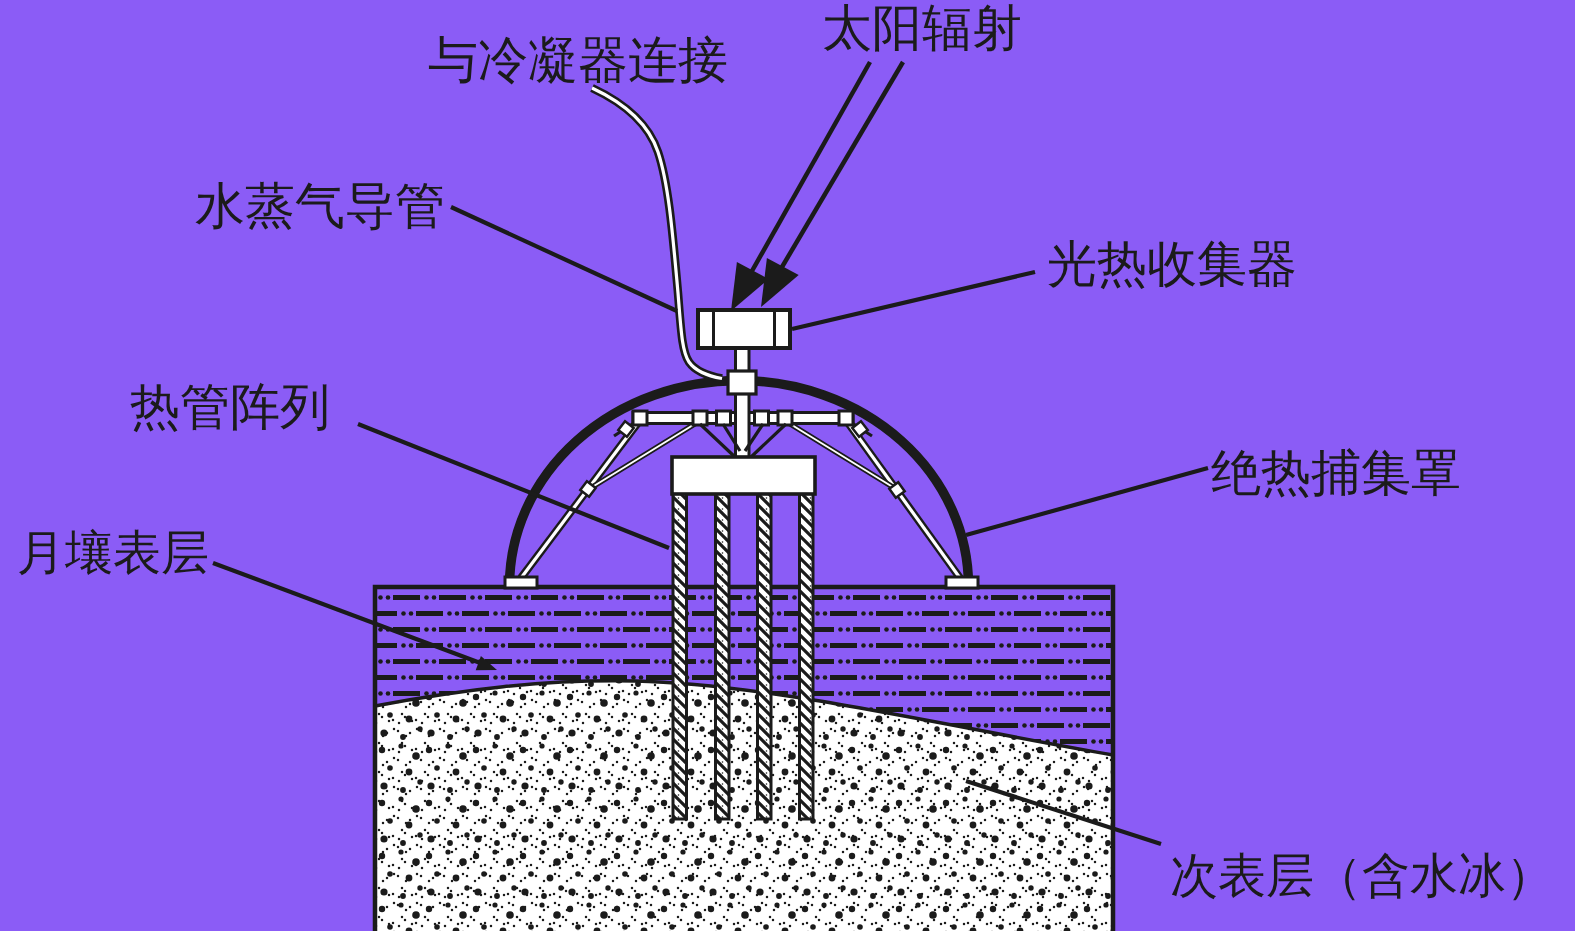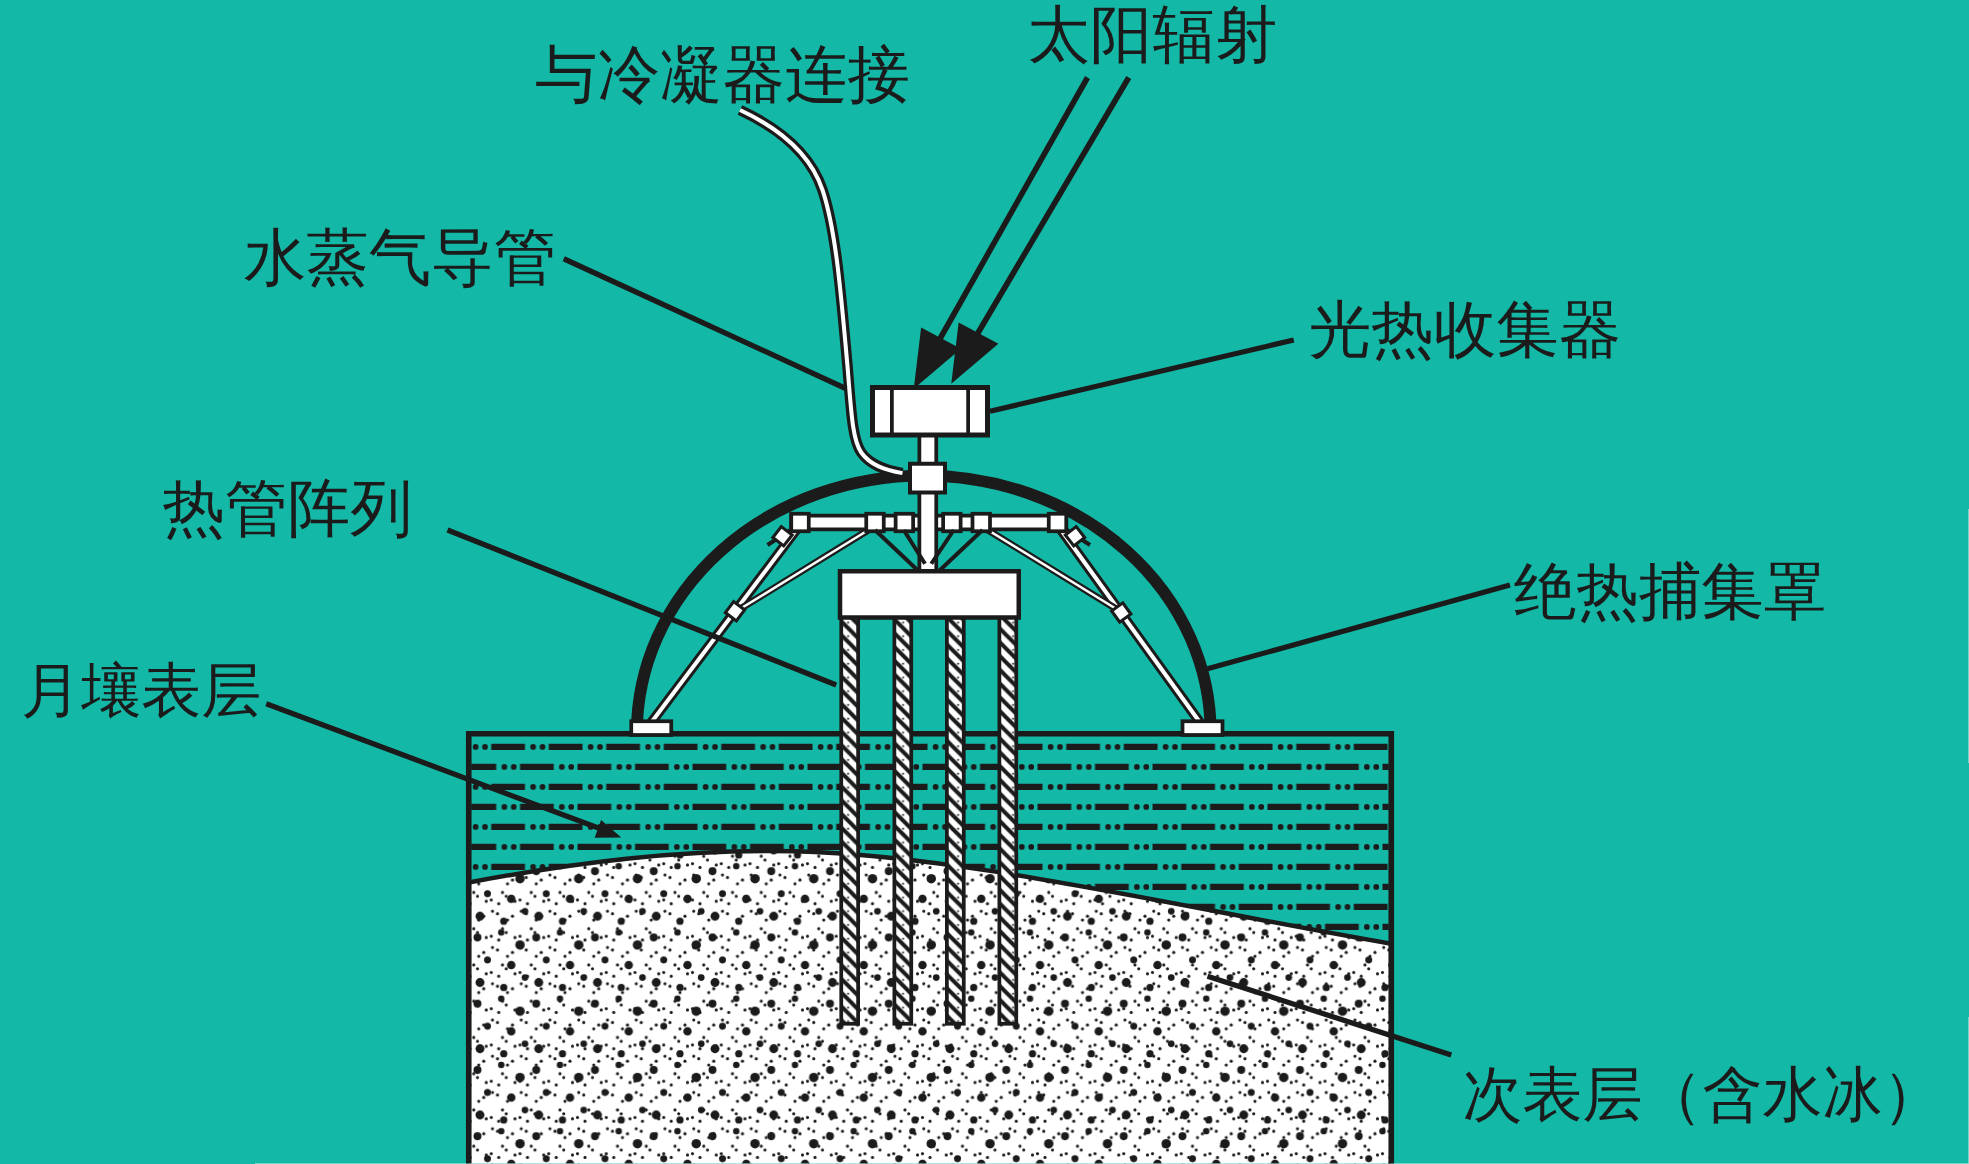--- a/index.html
+++ b/index.html
@@ -1,16 +1,16 @@
 <!DOCTYPE html>
 <html><head>
 <meta charset="utf-8">
 <style>
   html,body{margin:0;padding:0;background:#fff;}
-  #stage{position:relative;width:1575px;height:931px;background:#14b8a6;overflow:hidden;
+  #stage{position:relative;width:1575px;height:931px;background:#8b5cf6;overflow:hidden;
          font-family:"Liberation Serif","DejaVu Serif",serif;}
   svg{position:absolute;left:0;top:0;}
   text{fill:#1b1b1b;}
   .lbl{font-family:"Liberation Serif","DejaVu Serif",serif;}
 </style>
 </head>
 <body>
 
 <div id="stage">
 <svg width="1575" height="931" viewBox="0 0 1575 931">

